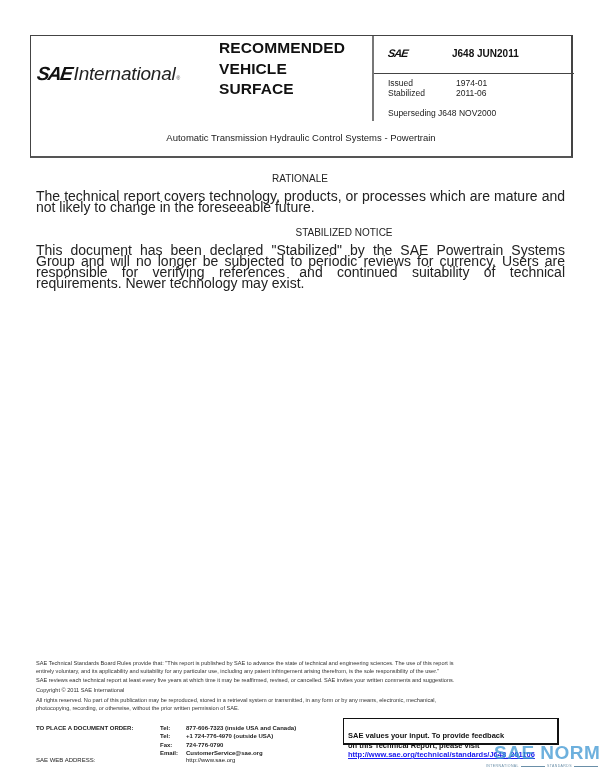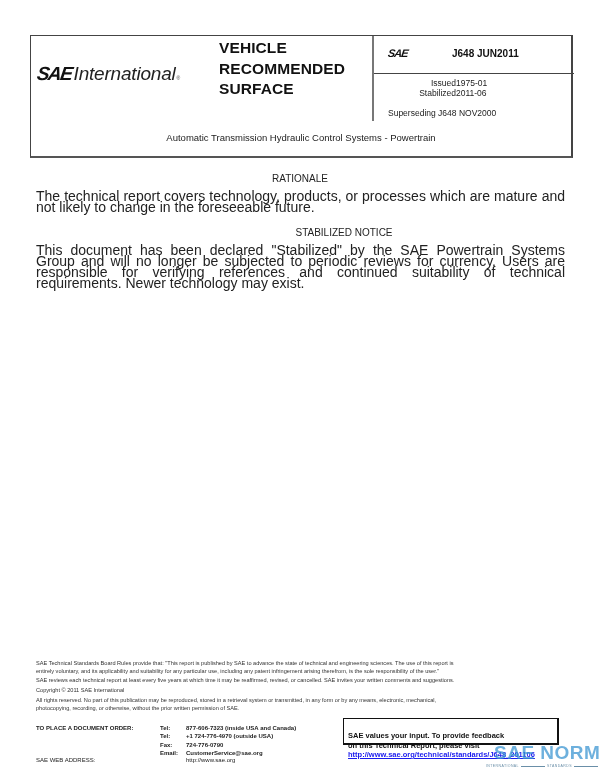--- a/index.html
+++ b/index.html
@@ -20,21 +20,21 @@
     line-height: 20.5px; color: #111; letter-spacing: 0.1px; }
 
   .right-col { position: absolute; left: 341px; top: 0; width: 200px; height: 85px;
     border-left: 2px solid #777; }
   .right-top { height: 38px; border-bottom: 1px solid #444; margin-right: -2px; position: relative; }
   .mini-sae { position: absolute; left: 14px; top: 11px; font-weight: bold; font-style: italic;
     font-size: 11px; letter-spacing: -1px; transform: skewX(-8deg); }
   .doc-id { position: absolute; left: 78px; top: 12px; font-size: 10px; font-weight: bold; color: #111; }
   .meta { position: absolute; left: 14px; top: 42px; font-size: 8.5px; line-height: 10px; color: #222; }
   .meta-row { display: flex; }
-  .meta-label { width: 68px; text-align: right; }
+  .meta-label { width: 68px; }
   .superseding { position: absolute; left: 14px; top: 72px; font-size: 8.5px; color: #222; }
 
   .doc-title { position: absolute; left: 0; right: 0; top: 96px; text-align: center; font-size: 9.5px; color: #222; }
 
   .section-heading { position: absolute; left: 0; width: 600px; text-align: center; font-size: 10px; color: #222; }
   .para { position: absolute; left: 36px; width: 529px; font-size: 14px; line-height: 11px;
     text-align: justify; color: #222; }
 
   .footer-legal { position: absolute; left: 36px; width: 530px; font-size: 5.6px; line-height: 7.7px; color: #333; }
   .fl-line { white-space: nowrap; overflow: hidden; }
@@ -63,34 +63,34 @@
 <body>
 
 <div class="header-box">
   <div class="logo">
     <span class="logo-sae">SAE</span>
     <span class="logo-intl">International</span>
     <span class="logo-reg">®</span>
   </div>
 
   <div class="doc-type">
+    <div>RECOMMENDED</div>
     <div>VEHICLE</div>
-    <div>RECOMMENDED</div>
     <div>SURFACE</div>
   </div>
 
   <div class="right-col">
     <div class="right-top">
       <span class="mini-sae">SAE</span>
       <span class="doc-id">J648 JUN2011</span>
     </div>
     <div class="meta">
       <div class="meta-row">
         <span class="meta-label">Issued</span>
-        <span>1975-01</span>
+        <span>1974-01</span>
       </div>
       <div class="meta-row">
         <span class="meta-label">Stabilized</span>
         <span>2011-06</span>
       </div>
     </div>
     <div class="superseding">Superseding J648 NOV2000</div>
   </div>
 
   <div class="doc-title">Automatic Transmission Hydraulic Control Systems - Powertrain</div>

